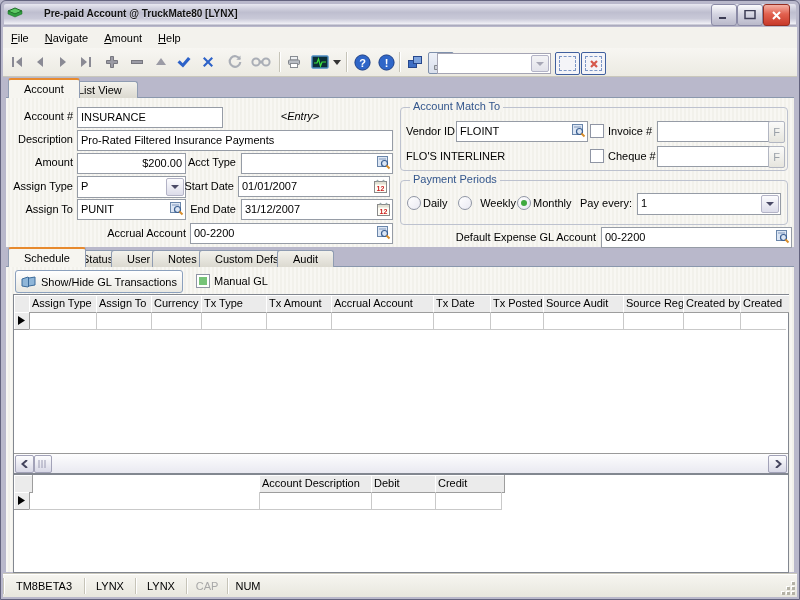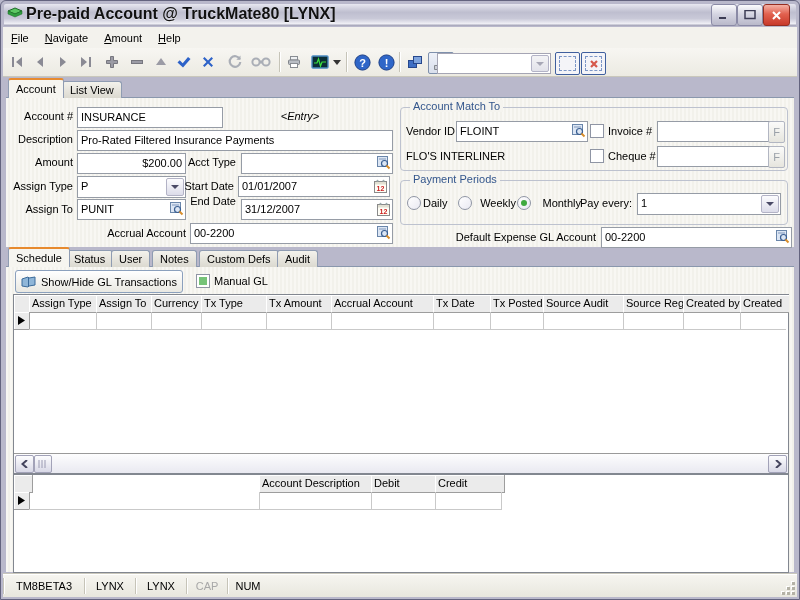--- a/index.html
+++ b/index.html
@@ -4,21 +4,21 @@
 <style>
   html,body{margin:0;padding:0}
   body{width:800px;height:600px;position:relative;overflow:hidden;
        font-family:"Liberation Sans",sans-serif;font-size:11px;color:#000;background:#b9b8cb}
   
   .frame{position:absolute;inset:0;border:1px solid #63637e;border-radius:6px 6px 0 0;
          box-shadow:inset 0 0 0 3px #b9b8cb;pointer-events:none}
   .titlebar{position:absolute;left:1px;top:1px;width:798px;height:25px;border-radius:5px 5px 0 0;
     background:linear-gradient(180deg,#fdfdfe 0%,#e7e7f0 12%,#bebecf 45%,#c9c9d8 70%,#eeeef4 90%,#9a9ab0 100%);
     display:flex;align-items:center}
-  .title-text{font-size:16px;font-weight:bold;color:#111;margin-left:3px;text-shadow:0 1px 0 rgba(255,255,255,.5)}
+  .title-text{font-size:10px;font-weight:bold;color:#111;margin-left:21px;text-shadow:0 1px 0 rgba(255,255,255,.5)}
   .winbtn{position:absolute;top:4px;width:24px;height:20px;border:1px solid #8a8aa6;border-radius:3px;
     background:linear-gradient(180deg,#fbfbfd,#d5d5e2 45%,#b9b9ca);display:flex;align-items:center;justify-content:center}
   .winbtn.close{background:linear-gradient(180deg,#f4b1a5,#e2614f 45%,#c83a2a);border-color:#952d20}
   
   .menubar{position:absolute;left:3px;top:27px;width:794px;height:21px;background:#f3f2ed;
     border-bottom:1px solid #dcdacf;display:flex;align-items:center}
   .menu-item{padding:2px 8px;cursor:default}
   .menu-item::first-letter{text-decoration:underline}
   
   .toolbar{position:absolute;left:3px;top:48px;width:794px;height:28px;background:linear-gradient(#f7f6f2,#eceae2);
@@ -30,21 +30,21 @@
   .combo-btn{position:absolute;right:1px;top:1px;bottom:1px;width:16px;border:1px solid #b3b3c6;border-radius:2px;
     background:linear-gradient(#fcfcfe,#dcdce9);display:flex;align-items:center;justify-content:center}
   .arrow-down{width:0;height:0;border-left:4px solid transparent;border-right:4px solid transparent;border-top:4px solid #4a4a66}
   .arrow-down.dim{border-top-color:#a7a7b6}
   .dashed-btn{position:absolute;top:4px;width:23px;height:21px;border:1px solid #3f5f9e;border-radius:2px;
     background:#f4f4f8;display:flex;align-items:center;justify-content:center}
   .dashed-inner{width:15px;height:13px;border:1px dashed #7c96c6;display:flex;align-items:center;justify-content:center}
   
   .tabline{position:absolute;height:1px;background:#8a97ad}
   .tab{position:absolute;border:1px solid #8f9cb2;border-bottom:none;border-radius:3px 3px 0 0;
-    padding:0 7px;display:flex;align-items:center;z-index:3}
+    padding:0 15px;display:flex;align-items:center;z-index:3}
   .tab.active{background:#f6f5f0;border-top:2px solid #e78a2f;height:18px;z-index:5}
   .tab.inactive{background:linear-gradient(#f3f2ec,#dbd9d0);height:16px}
   .page{position:absolute;left:6px;width:788px;
     background:repeating-linear-gradient(90deg,#f8f7f3 0 2px,#f2f1eb 2px 4px)}
   
   .lbl{position:absolute;text-align:right;white-space:nowrap}
   .input{position:absolute;height:19px;background:#fff;border:1px solid #969ca6;line-height:18px;
     padding:0 3px;white-space:nowrap;overflow:hidden}
   .input.right{text-align:right}
   .in-icon{position:absolute;right:1px;top:2px;width:14px;height:14px}
@@ -290,21 +290,21 @@
 <div class="lbl" style="left:0;top:203px;width:73px">Assign To</div>
 <div class="input" style="left:77px;top:199px;width:101px">
   <span>PUNIT</span>
   <span class="in-icon">
     <svg width="14" height="14">
         <rect x="0.5" y="0.5" width="10" height="10" fill="#dce6f4" stroke="#6a86aa"></rect>
         <rect x="2" y="2" width="7" height="2" fill="#aebfd8"></rect>
         <circle cx="7.5" cy="7.5" r="3" fill="none" stroke="#3a5f92" stroke-width="1.2"></circle>
         <line x1="9.5" y1="9.5" x2="12.5" y2="12.5" stroke="#d98e2b" stroke-width="2"></line>
       </svg></span></div>
-<div class="lbl" style="left:186px;top:195px;width:50px">End Date</div>
+<div class="lbl" style="left:186px;top:203px;width:50px">End Date</div>
 <div class="input" style="left:241px;top:199px;width:144px">
   <span>31/12/2007</span>
   <span class="in-icon">
     <svg width="14" height="14">
         <rect x="0.5" y="2.5" width="12" height="11" fill="#fffef6" stroke="#8a8a8a"></rect>
         <rect x="1" y="3" width="11" height="2.5" fill="#e2e0d2"></rect>
         <circle cx="3.5" cy="1.8" r="1" fill="#9aa"></circle>
         <circle cx="9.5" cy="1.8" r="1" fill="#9aa"></circle>
         <text x="6.5" y="12" text-anchor="middle" font-size="7" font-weight="bold" fill="#cc2222" font-family="Liberation Sans">12</text>
       </svg></span></div>
@@ -349,21 +349,21 @@
 <div class="group" style="left:400px;top:180px;width:386px;height:43px">
   <span class="group-title">Payment Periods</span>
 </div>
 <span class="radio" style="left:407px;top:196px"></span>
 <div class="lbl" style="left:423px;top:197px;width:34px;text-align:left">Daily</div>
 <span class="radio" style="left:458px;top:196px"></span>
 <div class="lbl" style="left:474px;top:197px;width:42px;text-align:right">Weekly</div>
 <span class="radio" style="left:517px;top:196px">
     <span class="dot"></span>
   </span>
-<div class="lbl" style="left:533px;top:197px;width:48px;text-align:right">Monthly</div>
+<div class="lbl" style="left:533px;top:197px;width:48px;text-align:left">Monthly</div>
 <div class="lbl" style="left:580px;top:197px;width:52px">Pay every:</div>
 <div class="combo" style="left:637px;top:193px;width:136px">
   <span>1</span>
   <span class="combo-btn">
       <span class="arrow-down"></span>
     </span></div>
 
 <div class="lbl" style="left:400px;top:231px;width:196px">Default Expense GL Account</div>
 <div class="input" style="left:601px;top:227px;width:183px">
   <span>00-2200</span>

